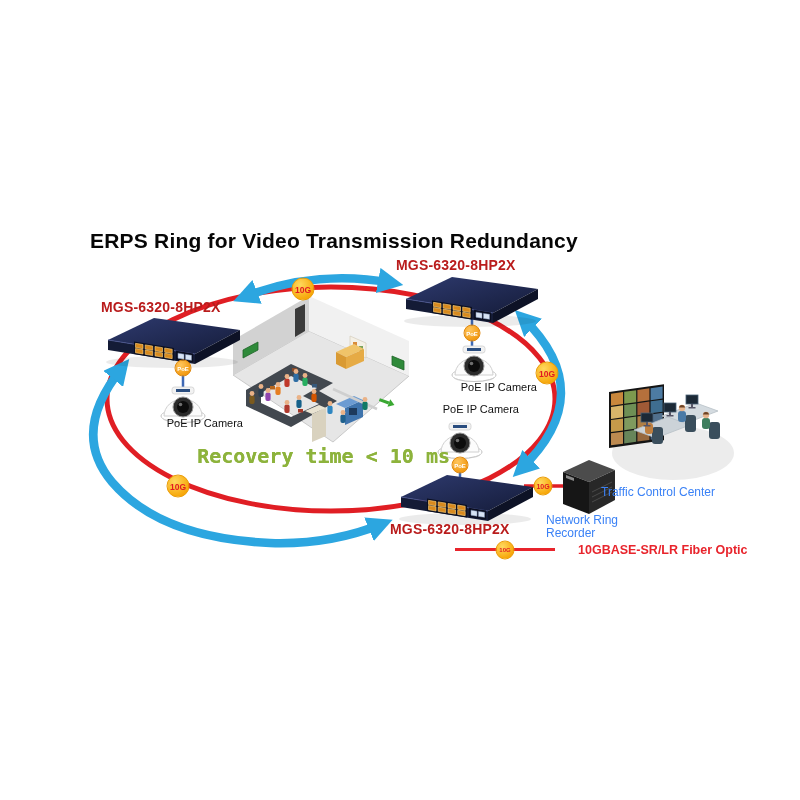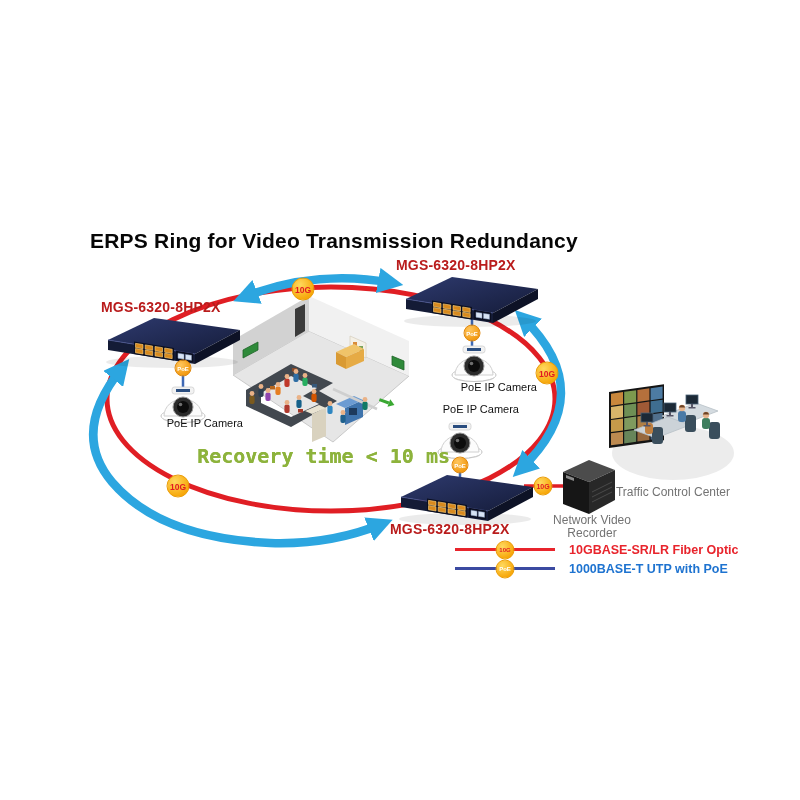--- a/index.html
+++ b/index.html
@@ -4,21 +4,21 @@
 <style>
   html,body{margin:0;padding:0;background:#ffffff;}
   .stage{position:relative;width:800px;height:800px;background:#ffffff;overflow:hidden;
          font-family:"Liberation Sans",sans-serif;}
   .scene{position:absolute;left:0;top:0;z-index:1;}
   .t{position:absolute;z-index:2;font-family:"Liberation Sans",sans-serif;color:#000;}
   .title{left:90px;top:229px;width:640px;text-align:left;font-size:21px;font-weight:bold;
          letter-spacing:0.2px;color:#060606;}
   .swlabel{text-align:left;font-size:14px;font-weight:bold;color:#b91c1c;letter-spacing:0.2px;}
   .camlabel{text-align:right;font-size:11px;color:#111;}
-  .devlabel{text-align:center;font-size:12px;color:#737373;line-height:13px;}
+  .devlabel{text-align:left;font-size:12px;color:#3b82f6;line-height:13px;}
   .recovery{left:186px;top:444px;width:264px;text-align:right;
             font-family:"DejaVu Sans Mono",monospace;font-weight:bold;font-size:20px;
             color:#8db33c;text-shadow:0 0 0.5px #8db33c;}
   .badge{position:absolute;z-index:3;border-radius:50%;display:flex;align-items:center;
          justify-content:center;font-weight:bold;box-sizing:border-box;transform:translate(-50%,-50%);
          font-family:"Liberation Sans",sans-serif;}
   .b10{width:23px;height:23px;background:radial-gradient(circle at 35% 30%,#ffd95e,#f7a80b 72%);
        color:#e11b22;font-size:8.5px;border:1px solid #eb9d07;}
   .b10.small{width:19px;height:19px;font-size:7px;}
   .bpoe{width:17px;height:17px;background:radial-gradient(circle at 35% 30%,#ffc65e,#f29a12 72%);
@@ -26,21 +26,21 @@
   .legend{position:absolute;left:455px;top:540px;z-index:2;}
   .lrow{position:relative;height:19px;display:flex;align-items:center;}
   .lline{position:relative;width:100px;height:3px;}
   .lline.red{background:#e8242c;}
   .lline.blue{background:#3b4aa1;}
   .lbadge{position:absolute;left:50px;top:1.5px;transform:translate(-50%,-50%);
           width:17px;height:17px;border-radius:50%;
           background:radial-gradient(circle at 35% 30%,#ffd95e,#f7a80b 72%);
           border:1px solid #eb9d07;display:flex;align-items:center;justify-content:center;
           font-size:6px;font-weight:bold;color:#e11b22;}
-  .ltext{margin-left:14px;font-size:12.5px;font-weight:bold;white-space:nowrap;}
+  .ltext{margin-left:23px;font-size:12.5px;font-weight:bold;white-space:nowrap;}
   .ltext.red{color:#e8242c;}
   .ltext.blue{color:#1e73d0;}
 </style>
 </head>
 <body>
 
 <div class="stage">
 
 <svg class="scene" width="800" height="800" viewBox="0 0 800 800">
   <defs>
@@ -274,42 +274,36 @@
 <div class="t title">ERPS Ring for Video Transmission Redundancy</div>
 
 <div class="t swlabel" style="left:101px;top:299px;width:144px">MGS-6320-8HP2X</div>
 <div class="t swlabel" style="left:396px;top:257px;width:145px">MGS-6320-8HP2X</div>
 <div class="t swlabel" style="left:390px;top:521px;width:145px">MGS-6320-8HP2X</div>
 
 <div class="t camlabel" style="left:123px;top:417px;width:120px">PoE IP Camera</div>
 <div class="t camlabel" style="left:417px;top:381px;width:120px">PoE IP Camera</div>
 <div class="t camlabel" style="left:399px;top:403px;width:120px">PoE IP Camera</div>
 
-<div class="t devlabel" style="left:546px;top:514px;width:92px">Network Video Recorder</div>
+<div class="t devlabel" style="left:546px;top:514px;width:92px">Network Ring Recorder</div>
 <div class="t devlabel" style="left:601px;top:486px;width:144px">Traffic Control Center</div>
 
 <div class="t recovery">Recovery time &lt; 10 ms</div>
 
 <div class="badge b10" style="left:303px;top:289px">10G</div>
 <div class="badge b10" style="left:547px;top:373px">10G</div>
 <div class="badge b10" style="left:178px;top:486px">10G</div>
 <div class="badge b10 small" style="left:543px;top:486px">10G</div>
 
 <div class="badge bpoe" style="left:183px;top:368px">PoE</div>
 <div class="badge bpoe" style="left:472px;top:333px">PoE</div>
 <div class="badge bpoe" style="left:460px;top:465px">PoE</div>
 
 <div class="legend">
   <div class="lrow">
     <div class="lline red">
       <div class="lbadge">10G</div>
     </div>
     <div class="ltext red">10GBASE-SR/LR Fiber Optic</div>
   </div>
-  <div class="lrow">
-    <div class="lline blue">
-      <div class="lbadge" style="color:#ffffff">PoE</div>
-    </div>
-    <div class="ltext blue">1000BASE-T UTP with PoE</div>
-  </div>
 </div>
 
 </div>
 
 </body></html>

